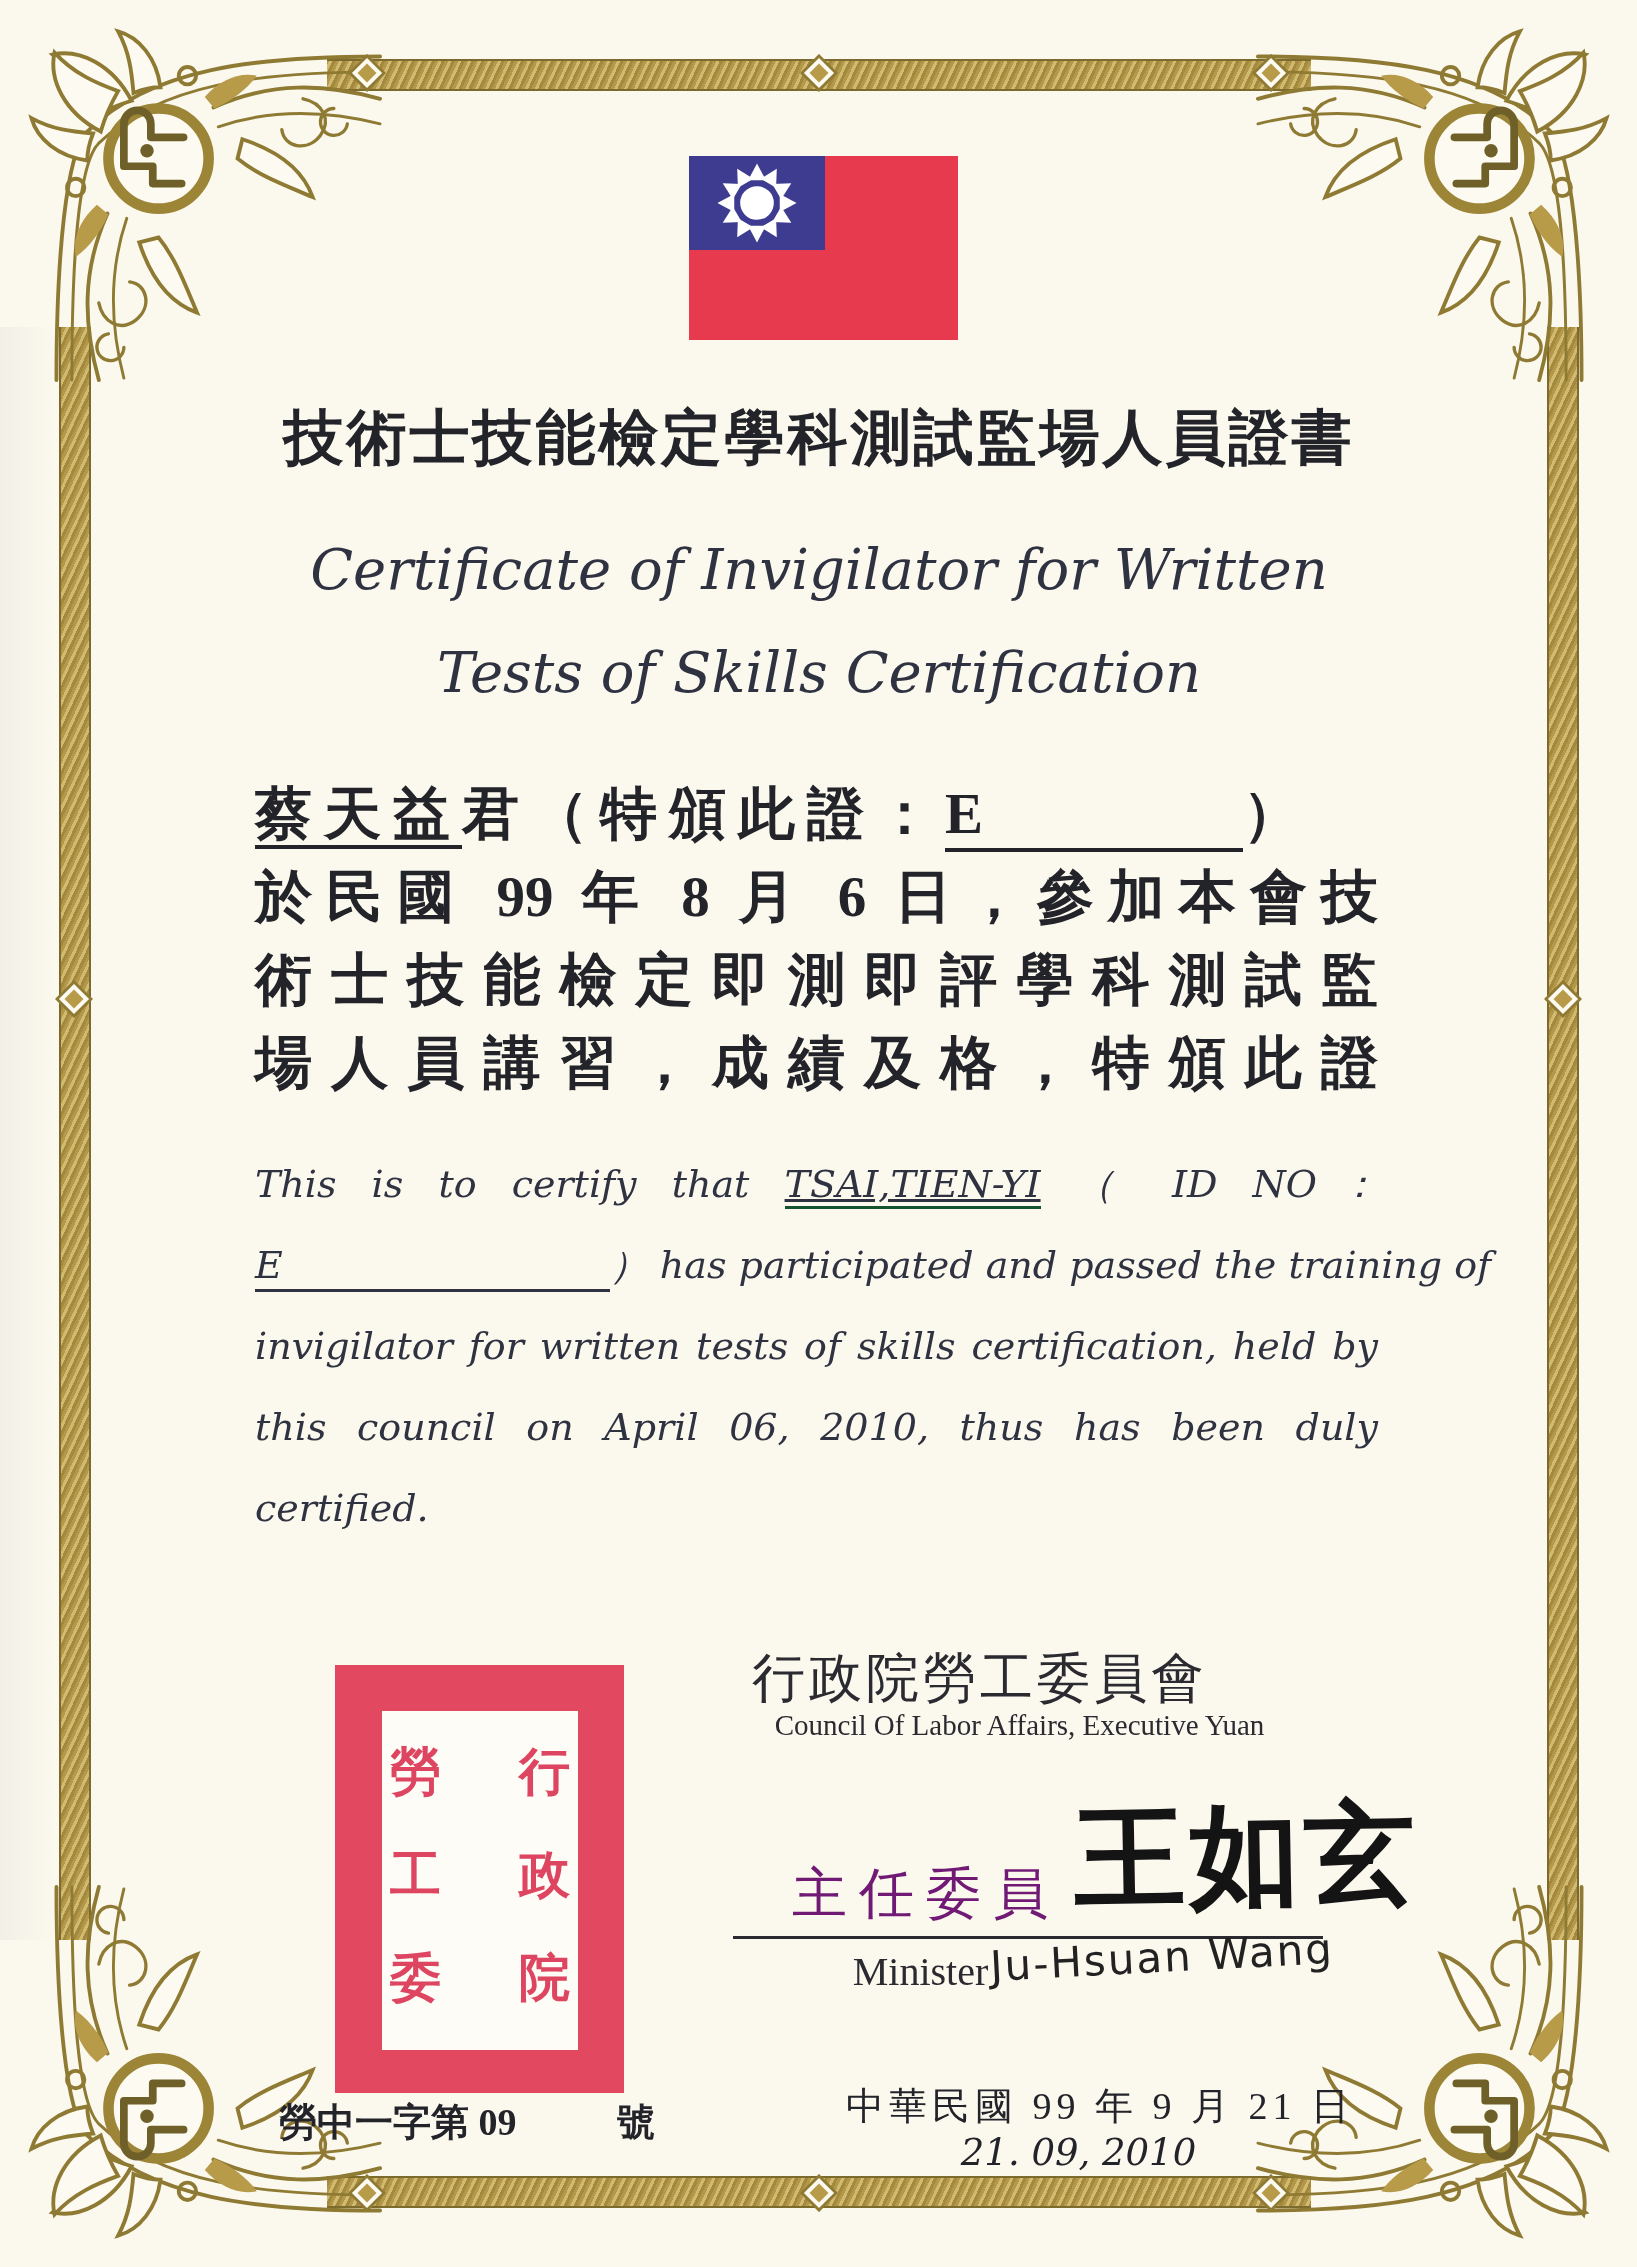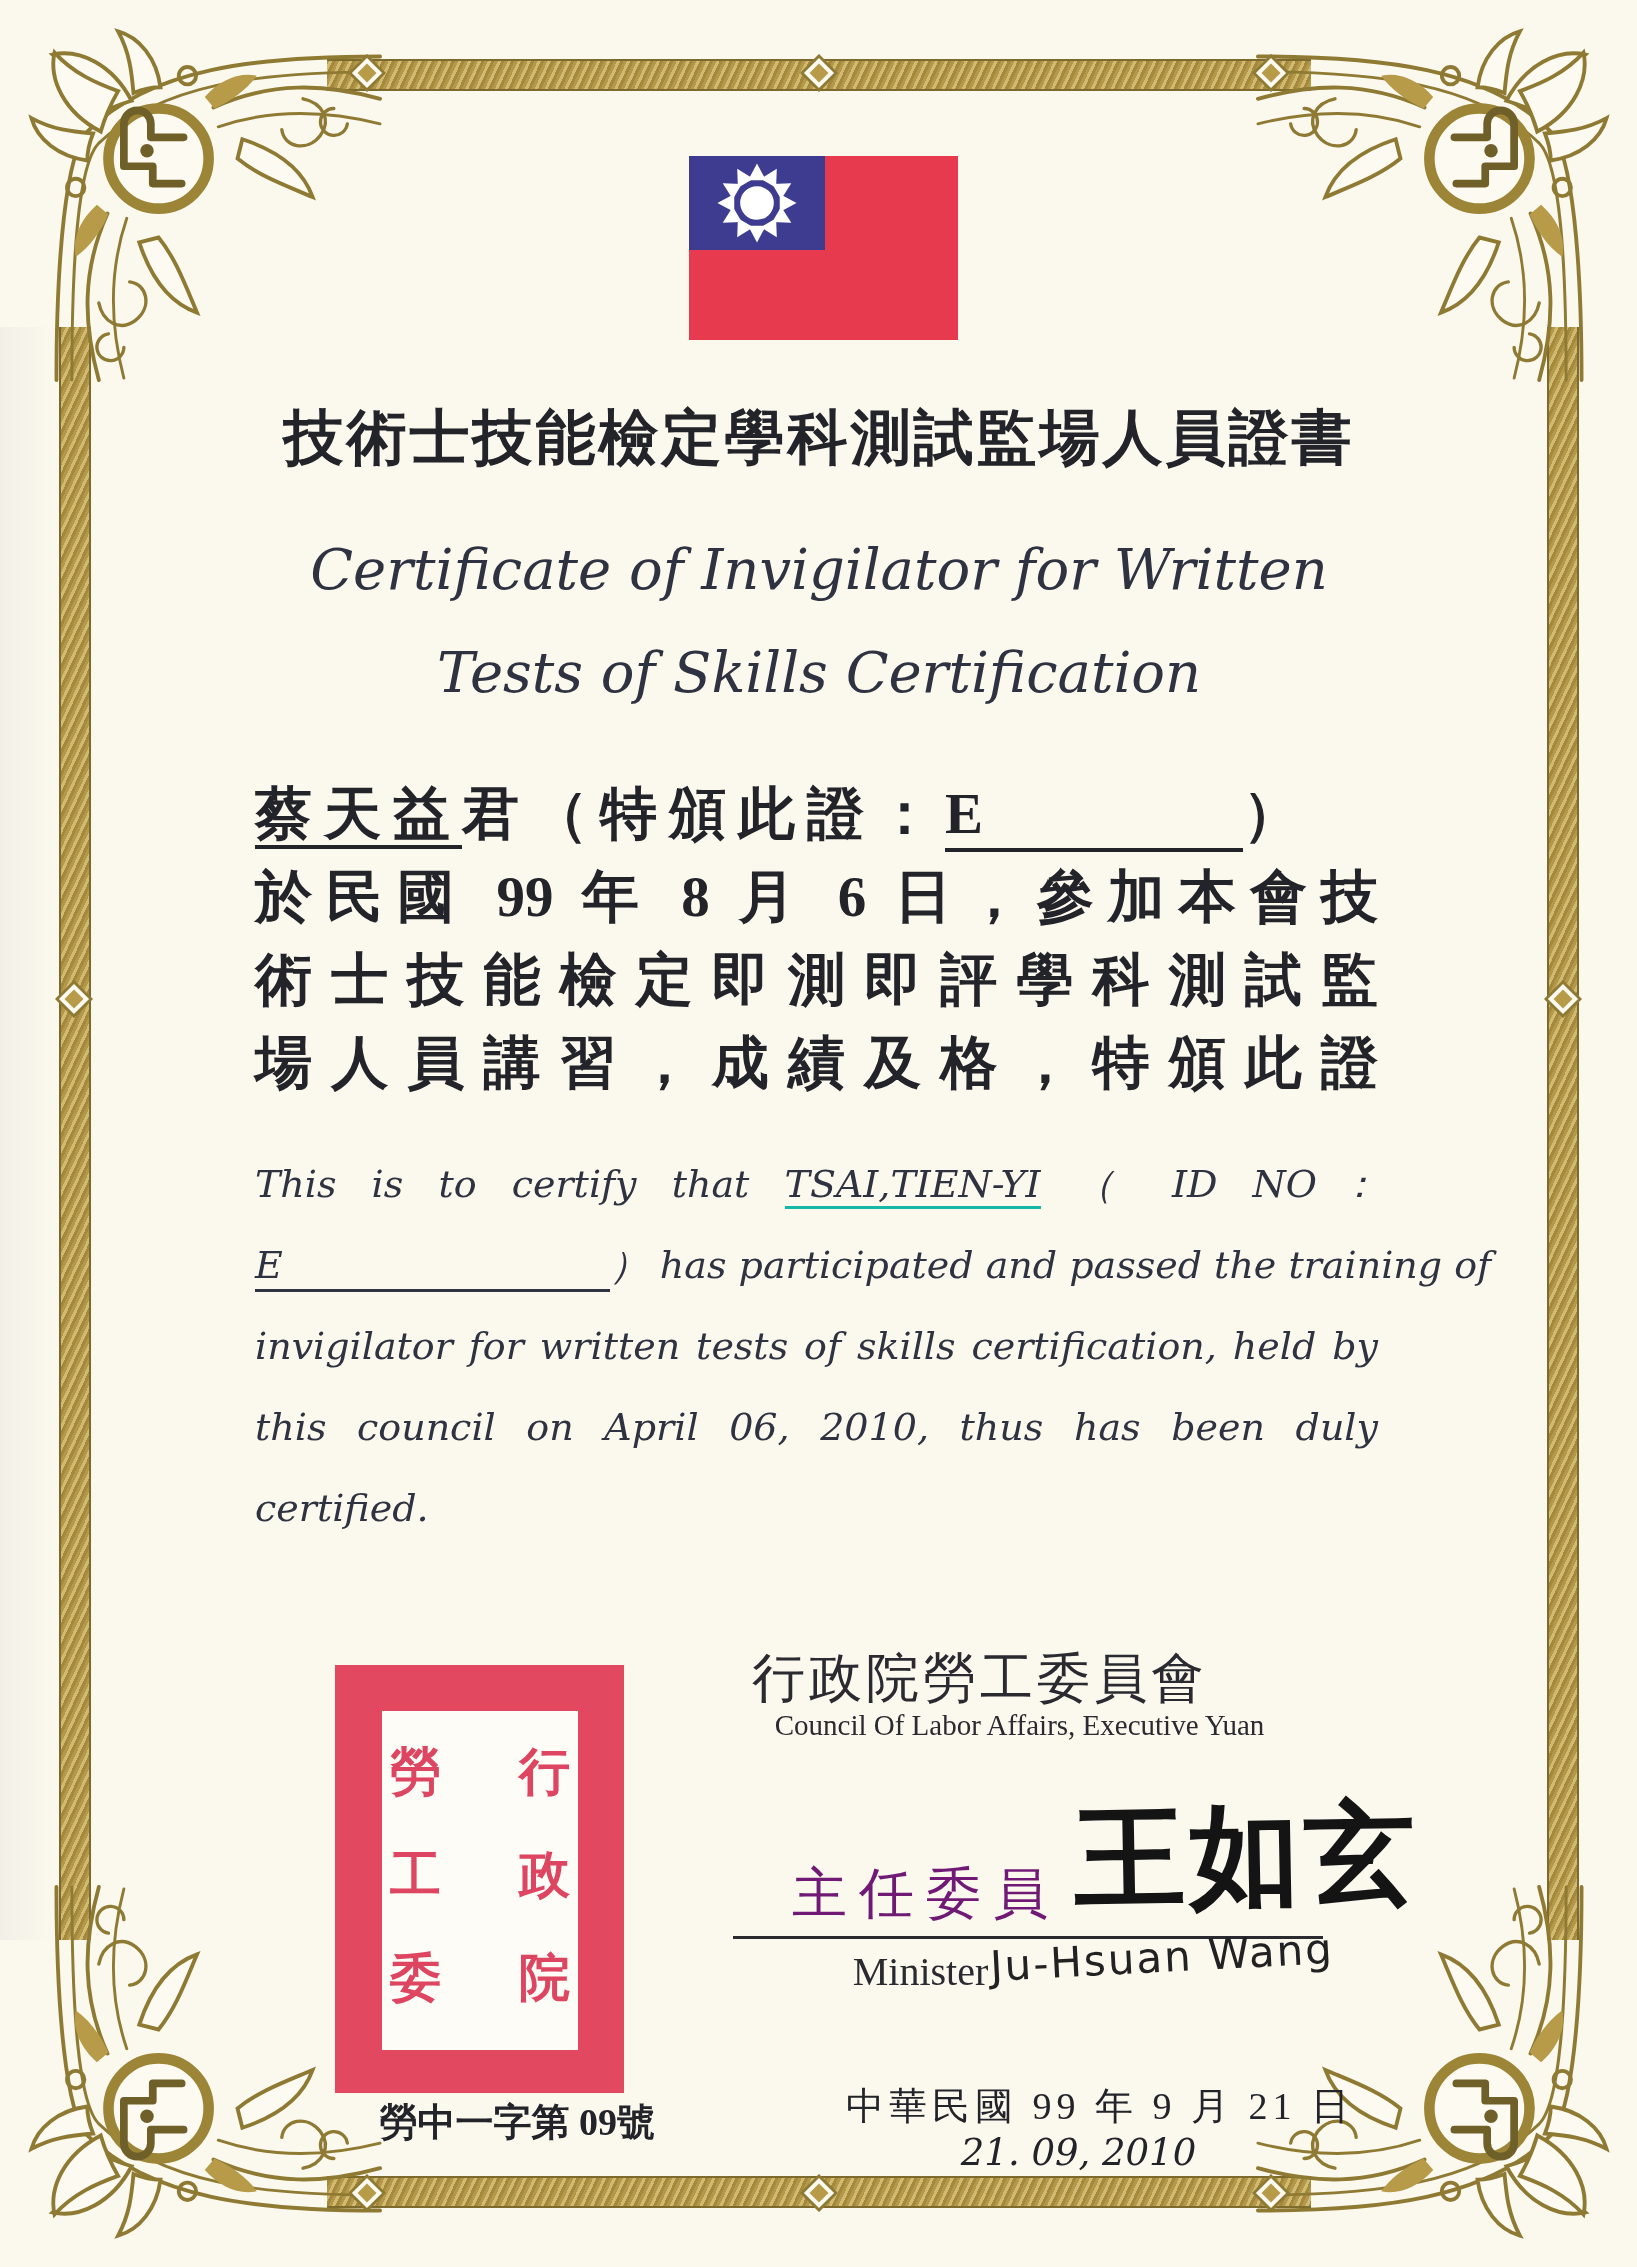--- a/index.html
+++ b/index.html
@@ -50,21 +50,21 @@
   .zh-line1{text-align:left;text-align-last:left;letter-spacing:12px;}
   .u-name{border-bottom:4px solid #23232a;}
   .u-run{display:inline-block;border-bottom:4px solid #23232a;line-height:69px;}
   .blank-zh{display:inline-block;width:248px;}
   
   .en-body{left:255px;top:1144px;width:1123px;z-index:5;
     font-family:"DejaVu Serif",serif;font-style:italic;font-size:38px;color:#2f3240;}
   .en-line{height:81px;line-height:81px;white-space:nowrap;
     text-align:justify;text-align-last:justify;}
   .en-last{text-align:left;text-align-last:left;}
-  .u-name-en{border-bottom:3px solid #14b8a6;}
+  .u-name-en{border-bottom:3px solid #14532d;text-decoration:underline;}
   .u-run-en{display:inline-block;border-bottom:3px solid #2f3240;line-height:48px;}
   .blank-en{display:inline-block;width:327px;}
   
   .seal{left:335px;top:1665px;width:289px;height:428px;background:#e2485f;z-index:5;}
   .seal-inner{position:absolute;left:47px;top:46px;width:196px;height:339px;
     background:#fdfcf6;display:flex;flex-direction:row-reverse;
     justify-content:space-between;padding:10px 6px;box-sizing:border-box;}
   .seal-col{width:55px;font-size:51px;line-height:103px;word-break:break-all;
     text-align:center;color:#dd4560;font-weight:600;}
   .org-zh{left:752px;top:1643px;width:535px;
@@ -74,21 +74,21 @@
   .minister-zh{left:792px;top:1857px;width:277px;font-size:55px;
     letter-spacing:12px;color:#701a75;z-index:6;white-space:nowrap;}
   .sig-zh{left:1074px;top:1782px;font-size:111px;font-weight:900;
     letter-spacing:4px;color:#141414;transform:rotate(-1deg);z-index:6;white-space:nowrap;}
   .sig-line{left:733px;top:1936px;width:590px;height:3px;background:#2a2a30;z-index:5;}
   .minister-en{left:792px;top:1948px;width:257px;text-align:center;
     font-size:40px;color:#2a2a30;z-index:5;}
   .sig-en{left:990px;top:1933px;font-size:42px;font-family:"DejaVu Sans",sans-serif;
     color:#222;transform:rotate(-3deg);letter-spacing:2px;z-index:6;white-space:nowrap;}
   .serial{left:279px;top:2097px;width:376px;display:flex;
-    justify-content:flex-end;font-size:38px;font-weight:700;color:#23232a;z-index:6;}
+    justify-content:space-between;font-size:38px;font-weight:700;color:#23232a;z-index:6;}
   .date-zh{left:846px;top:2081px;width:465px;text-align:center;
     font-size:38px;letter-spacing:5px;color:#23232a;z-index:5;white-space:nowrap;}
   .date-en{left:846px;top:2131px;width:465px;text-align:center;
     font-family:"DejaVu Serif",serif;font-style:italic;font-size:37px;color:#23232a;z-index:5;}
 </style>
 </head>
 <body>
 
 <svg width="0" height="0" style="position:absolute" aria-hidden="true">
   <defs>

